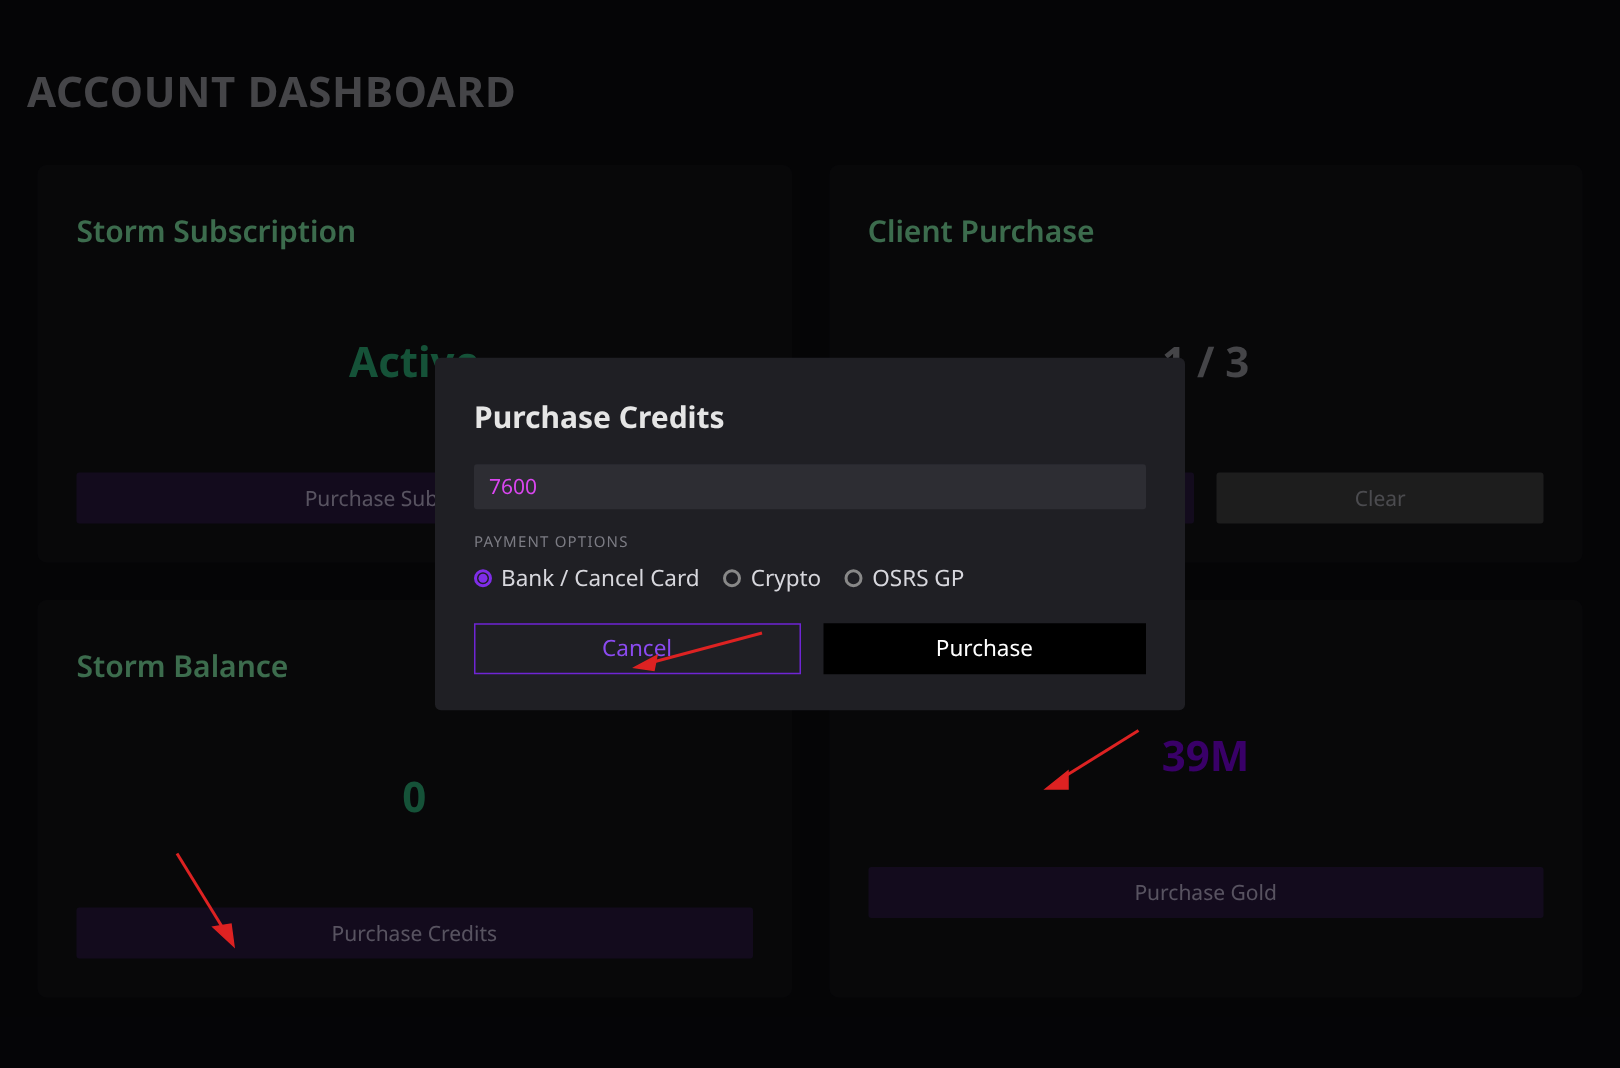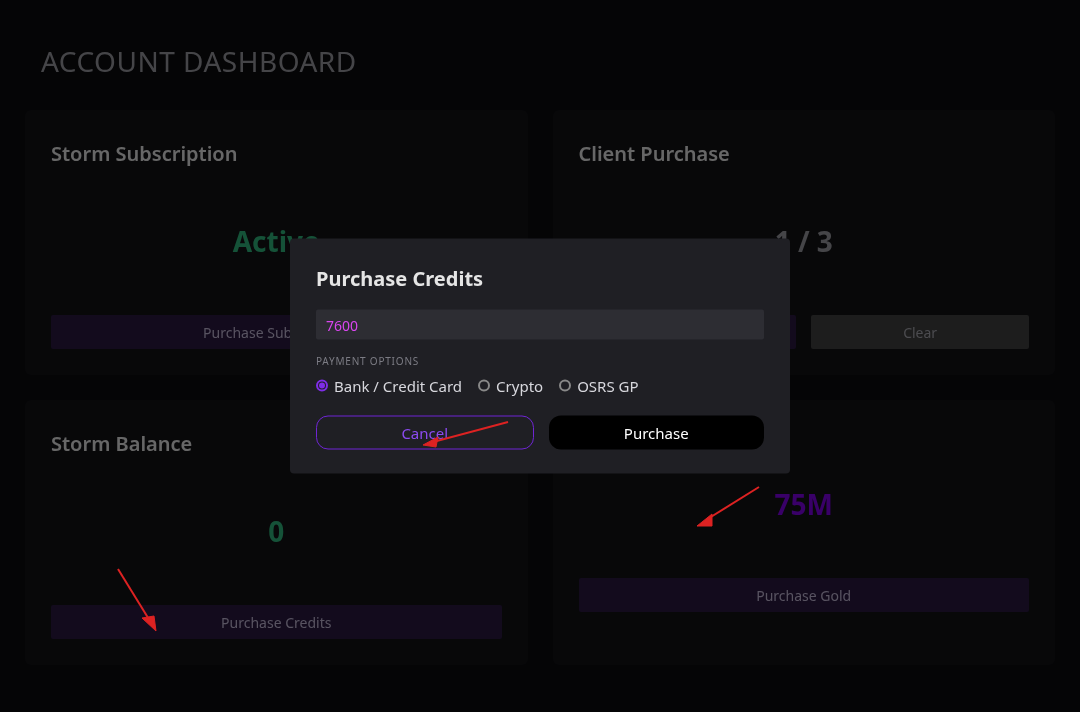--- a/index.html
+++ b/index.html
@@ -11,42 +11,42 @@
     body {
       background: #0c0c0f;
       color: #e5e5e5;
       width: 1080px;
       height: 712px;
       overflow: hidden;
       position: relative;
     }
     .page-title {
       font-size: 28px;
-      font-weight: 400;
+      font-weight: 700;
       letter-spacing: 0.5px;
       color: #9a9aa0;
-      padding: 42px 41px 30px;
+      padding: 42px 18px 30px;
     }
     .grid {
       display: grid;
       grid-template-columns: 1fr 1fr;
       gap: 25px;
       padding: 0 25px;
     }
     .card {
       background: #121216;
       border-radius: 6px;
       padding: 30px 26px 26px;
       display: flex;
       flex-direction: column;
     }
     .card-title {
       font-size: 20px;
       font-weight: 600;
-      color: #e5e5e5;
+      color: #86efac;
       margin-bottom: 55px;
     }
     .card-value {
       text-align: center;
       font-size: 28px;
       font-weight: 700;
       margin-bottom: 55px;
     }
     .val-green { color: #2fb67c; }
     .val-gray  { color: #9a9aa0; }
@@ -134,21 +134,21 @@
     .radio-round.selected::after {
       content:'';
       width:6px;height:6px;border-radius:50%;background:#7f2de8;
     }
     .modal-btns {
       display:flex; gap:15px;
     }
     .modal-btn {
       flex:1;
       height:34px;
-      border-radius:12px;
+      border-radius:0;
       cursor:pointer;
       font-size:15px;
       display:flex;align-items:center;justify-content:center;
     }
     .cancel {
       background: transparent;
       border: 1px solid #6f25d4;
       color: #8b4af0;
     }
     .purchase {
@@ -194,37 +194,37 @@
   <div class="card">
     <div class="card-title">Storm Balance</div>
     <div class="card-value val-green">0</div>
     <div class="btn-row">
       <button class="btn btn-dark">Purchase Credits</button>
     </div>
   </div>
 
   <div class="card">
     <div class="card-title"></div>
-    <div class="card-value val-purple">75M</div>
+    <div class="card-value val-purple">39M</div>
     <div class="btn-row">
       <button class="btn btn-dark">Purchase Gold</button>
     </div>
   </div>
 </div>
 
 <div class="overlay"></div>
 
 <div class="modal">
   <div class="modal-title">Purchase Credits</div>
   <input type="text" class="cursor" value="7600" style="">
   <div class="sub-label">PAYMENT OPTIONS</div>
   <div class="radio-row">
     <div class="radio-item">
       <span class="radio-round selected"></span>
-      <span>Bank / Credit Card</span>
+      <span>Bank / Cancel Card</span>
     </div>
     <div class="radio-item">
       <span class="radio-round"></span>
       <span>Crypto</span>
     </div>
     <div class="radio-item">
       <span class="radio-round"></span>
       <span>OSRS GP</span>
     </div>
   </div>

